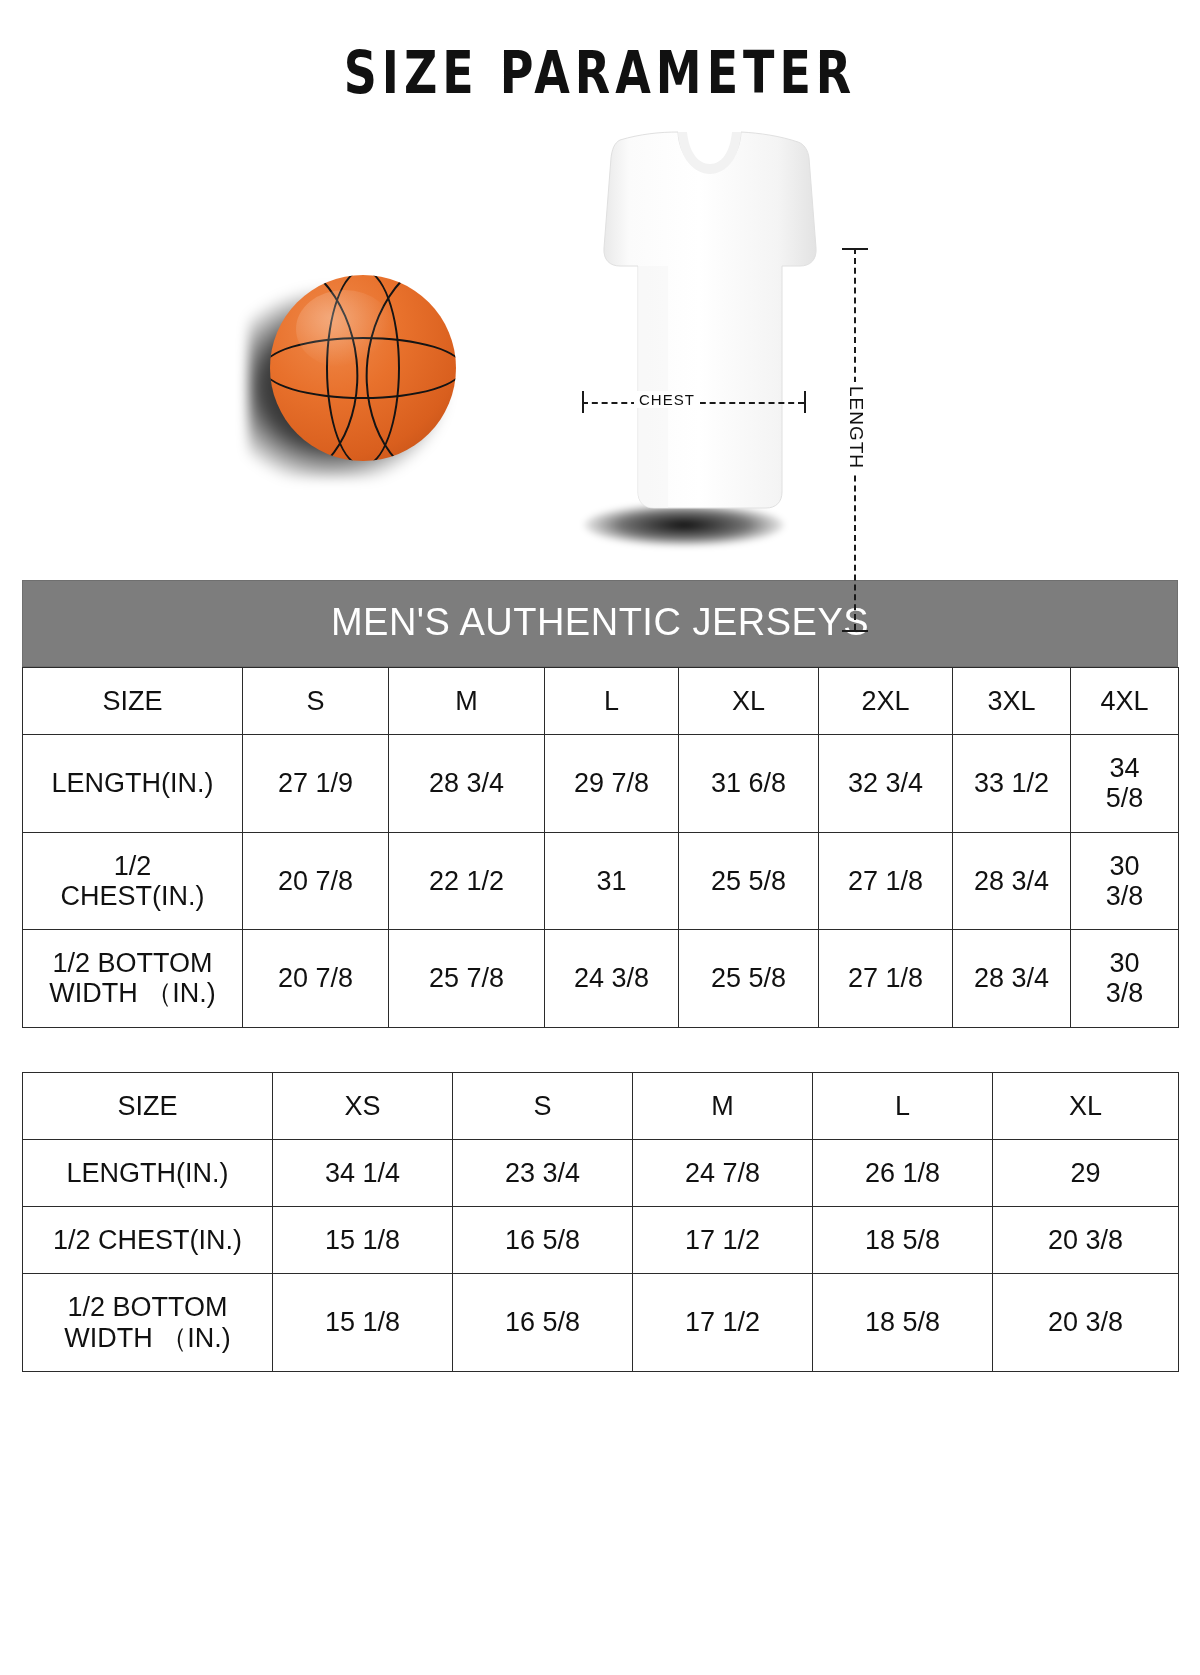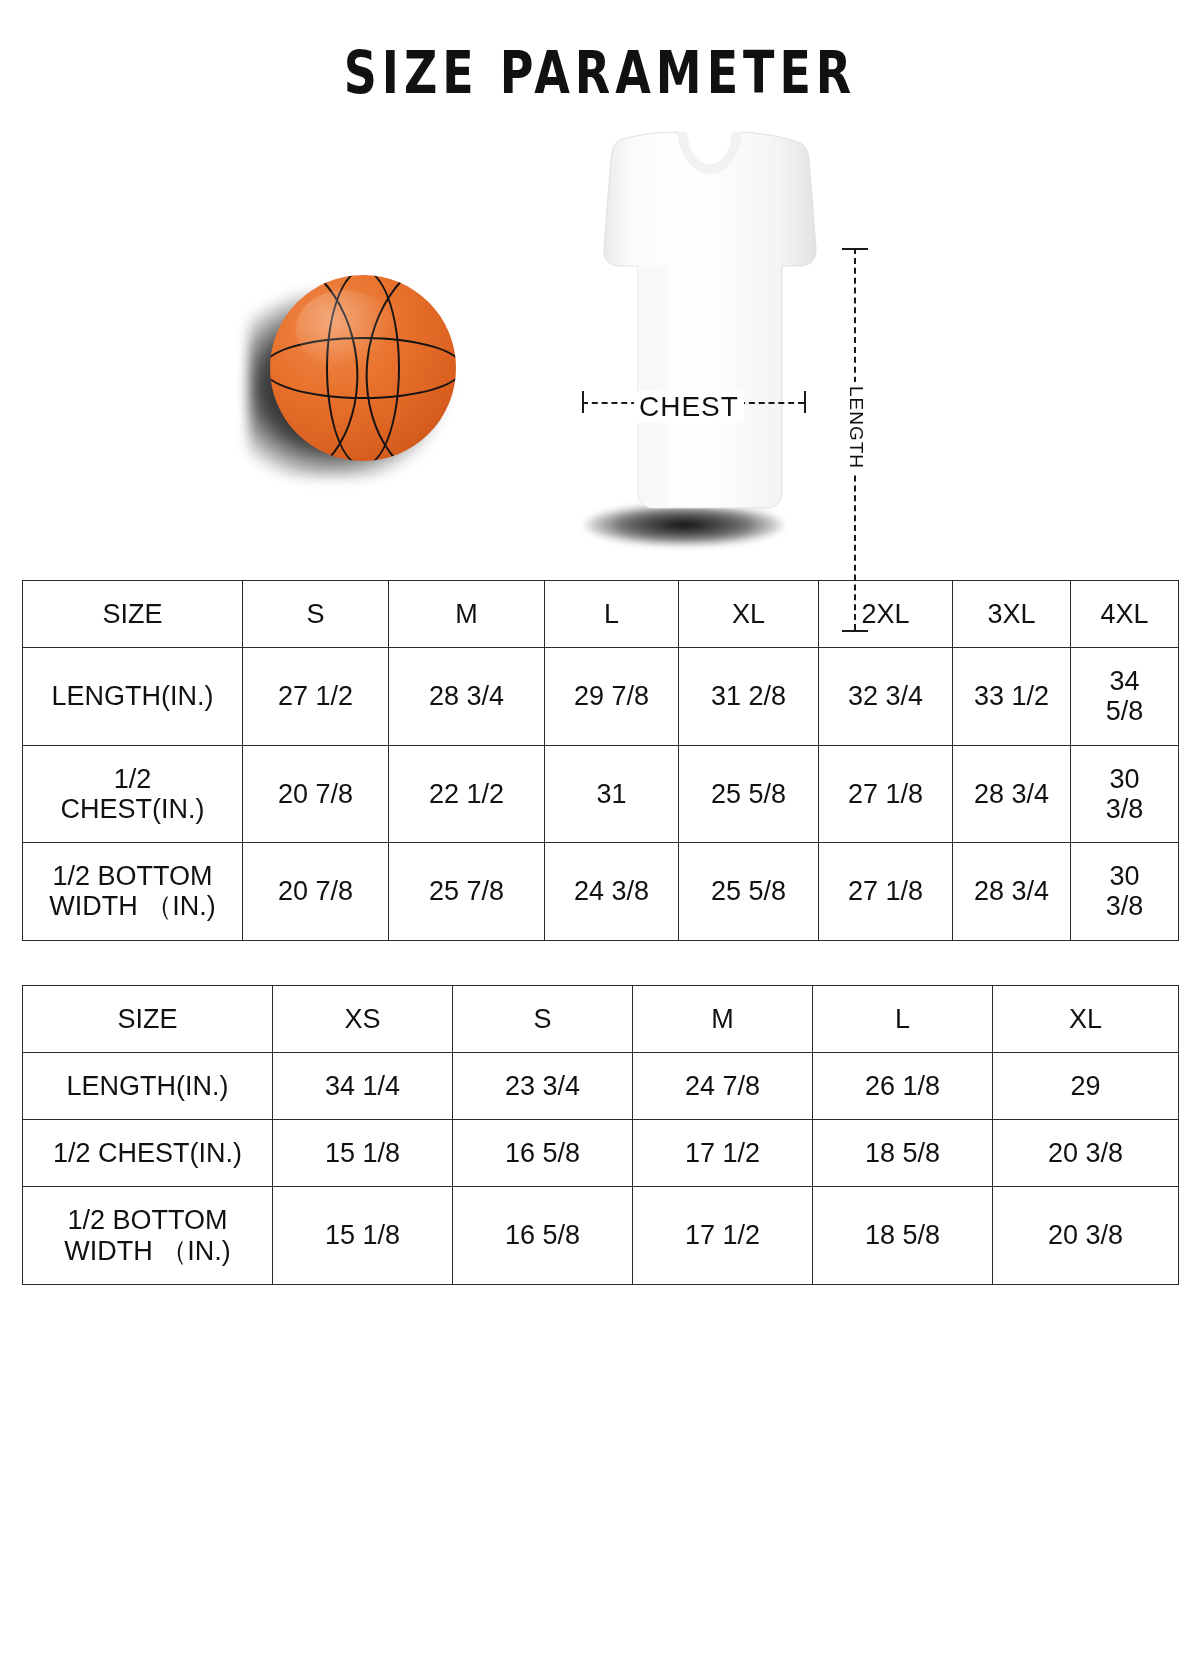--- a/index.html
+++ b/index.html
@@ -165,21 +165,21 @@
     height: 22px;
   }
   .cap-h {
     position: absolute;
     border-top: 2px solid #1a1a1a;
     height: 0;
     width: 26px;
   }
   .chest-label {
     position: absolute;
-    font-size: 28px;
+    font-size: 15px;
     letter-spacing: 1px;
     background: #ffffff;
     padding: 0 5px;
     font-family: "Liberation Sans", sans-serif;
   }
   .length-label {
     position: absolute;
     font-size: 19px;
     letter-spacing: 1px;
     background: #ffffff;
@@ -287,20 +287,21 @@
       <div class="chest-label" style="left:92px; top:271px;">CHEST</div>
     </div>
 
     <div class="dash-v" style="left:832px; top:128px; height:382px;"></div>
     <div class="cap-h" style="left:820px; top:128px;"></div>
     <div class="cap-h" style="left:820px; top:510px;"></div>
     <div class="length-label" style="left:823px; top:262px;">LENGTH</div>
   </div>
 
   <div class="table-block">
+    <div class="table-title">MEN'S AUTHENTIC JERSEYS</div>
     <table class="size-table men">
       <colgroup>
         <col class="c0">
           <col class="c1">
           <col class="c2">
           <col class="c3">
         <col class="c4">
           <col class="c5">
           <col class="c6">
           <col class="c7">
@@ -311,24 +312,24 @@
           <td>S</td>
           <td>M</td>
           <td>L</td>
           <td>XL</td>
           <td>2XL</td>
           <td>3XL</td>
           <td>4XL</td>
         </tr>
         <tr>
           <td>LENGTH(IN.)</td>
-          <td>27 1/2</td>
+          <td>27 1/9</td>
           <td>28 3/4</td>
           <td>29 7/8</td>
-          <td>31 2/8</td>
+          <td>31 6/8</td>
           <td>32 3/4</td>
           <td>33 1/2</td>
           <td>34 5/8</td>
         </tr>
         <tr>
           <td>1/2 CHEST(IN.)</td>
           <td>20 7/8</td>
           <td>22 1/2</td>
           <td>31</td>
           <td>25 5/8</td>

